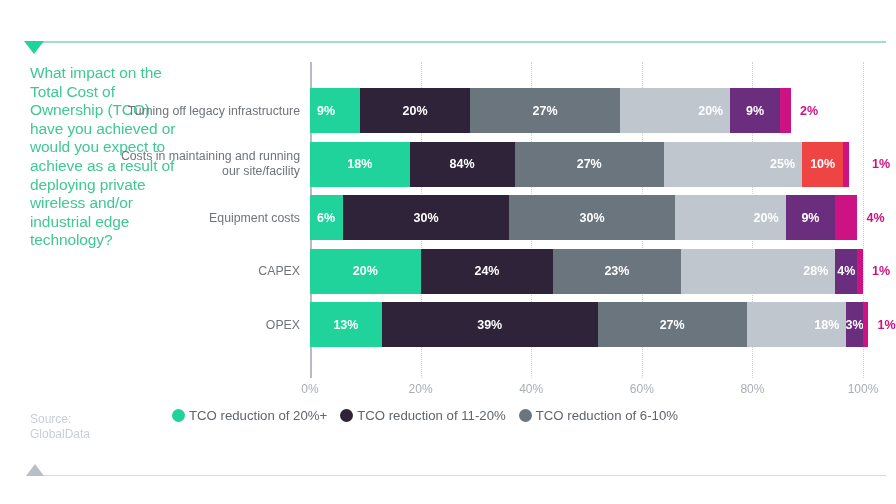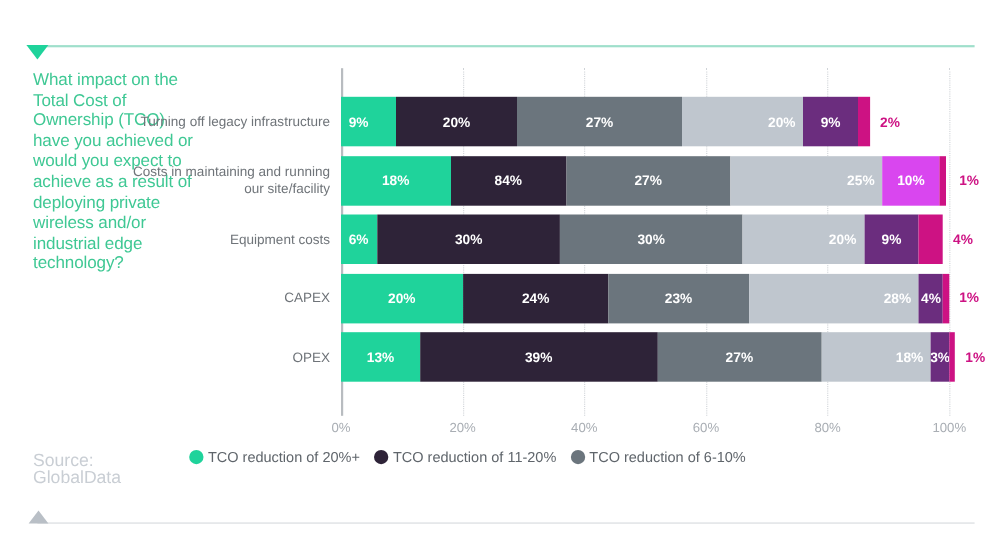--- a/index.html
+++ b/index.html
@@ -73,21 +73,21 @@
     letter-spacing: -0.1px;
   }
 
   
   .source {
     position: absolute;
     left: 18px;
     top: 412px;
     width: 140px;
     color: #c9ced4;
-    font-size: 16px;
+    font-size: 12px;
     line-height: 15px;
   }
 
   
   #plot {
     position: absolute;
     left: 298px;
     top: 62px;
     width: 553px;
     height: 316px;
@@ -243,21 +243,21 @@
           </div>
         </div>
         <div class="row" style="top: 79.5px; border-radius: 16px;">
           <div class="ylabel">Costs in maintaining and running our site/facility</div>
           <div class="outer-label" style="left: 562px;">1%</div>
           <div class="bar">
             <div class="seg" style="width: 99.54px; background: rgb(31, 211, 155);">18%</div>
             <div class="seg" style="width: 105.07px; background: rgb(46, 35, 56);">84%</div>
             <div class="seg" style="width: 149.31px; background: rgb(107, 117, 125);">27%</div>
             <div class="seg right-aligned" style="width: 138.25px; background: rgb(191, 198, 206);">25%</div>
-            <div class="seg" style="width: 52px; background: #d946ef;">10%</div>
+            <div class="seg" style="width: 41px; background: #ef4444;">10%</div>
             <div class="seg nolabel" style="width: 5.53px; background: rgb(205, 18, 131);"></div>
           </div>
         </div>
         <div class="row" style="top: 133px;">
           <div class="ylabel">Equipment costs</div>
           <div class="outer-label" style="left: 556.47px;">4%</div>
           <div class="bar">
             <div class="seg left-aligned" style="width: 33.18px; background: rgb(31, 211, 155);">6%</div>
             <div class="seg" style="width: 165.9px; background: rgb(46, 35, 56);">30%</div>
             <div class="seg" style="width: 165.9px; background: rgb(107, 117, 125);">30%</div>

